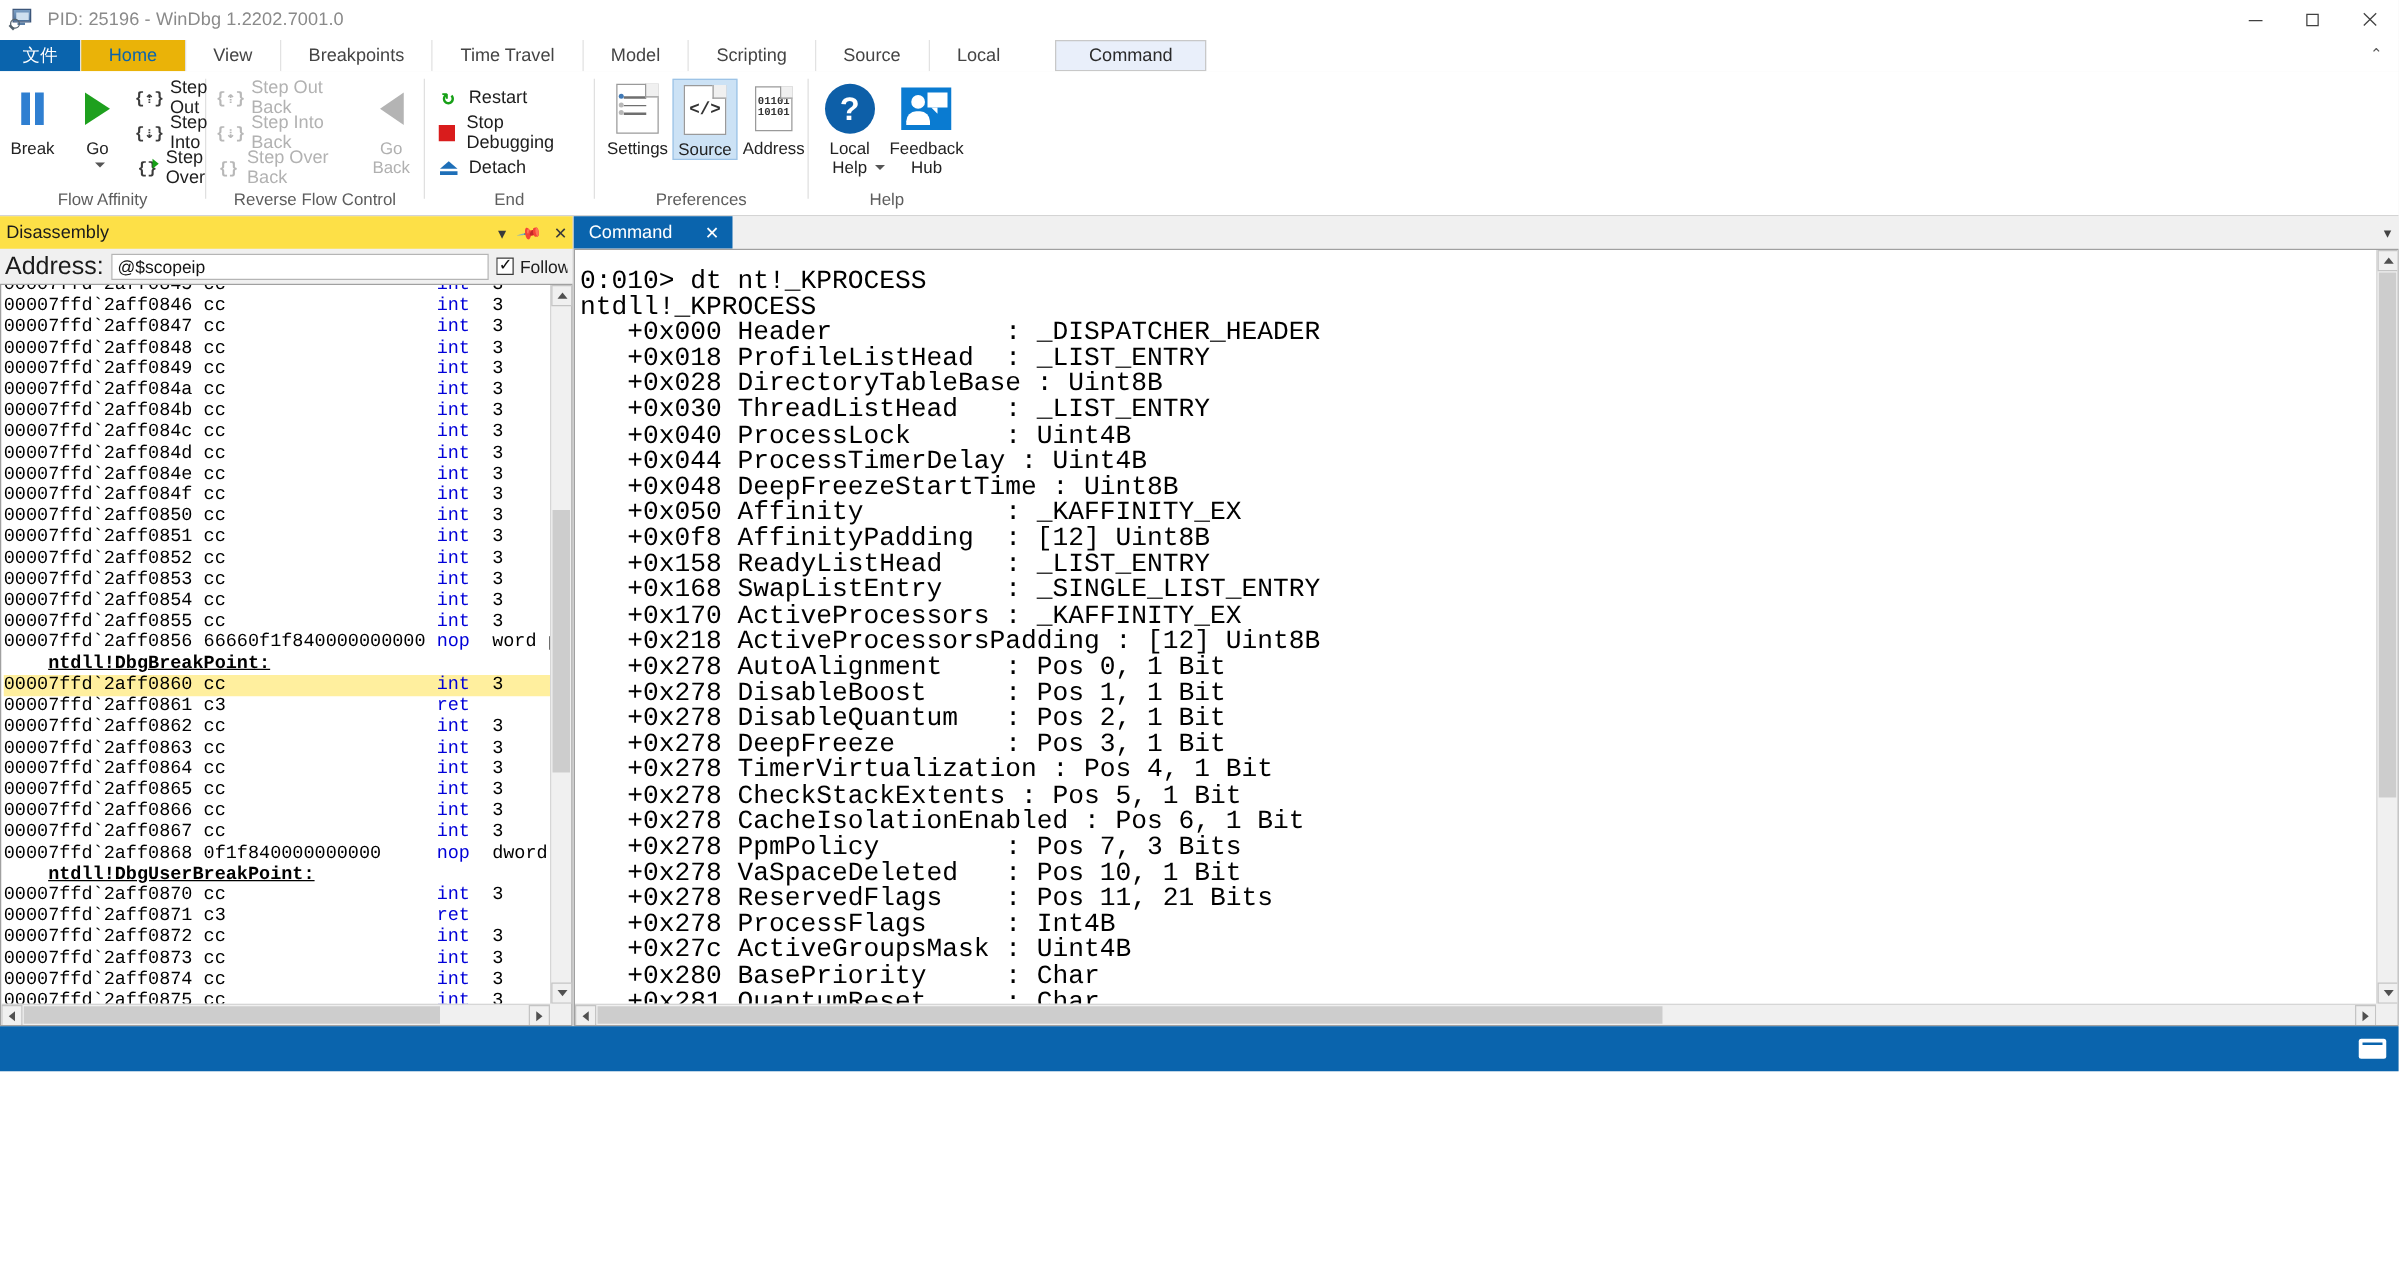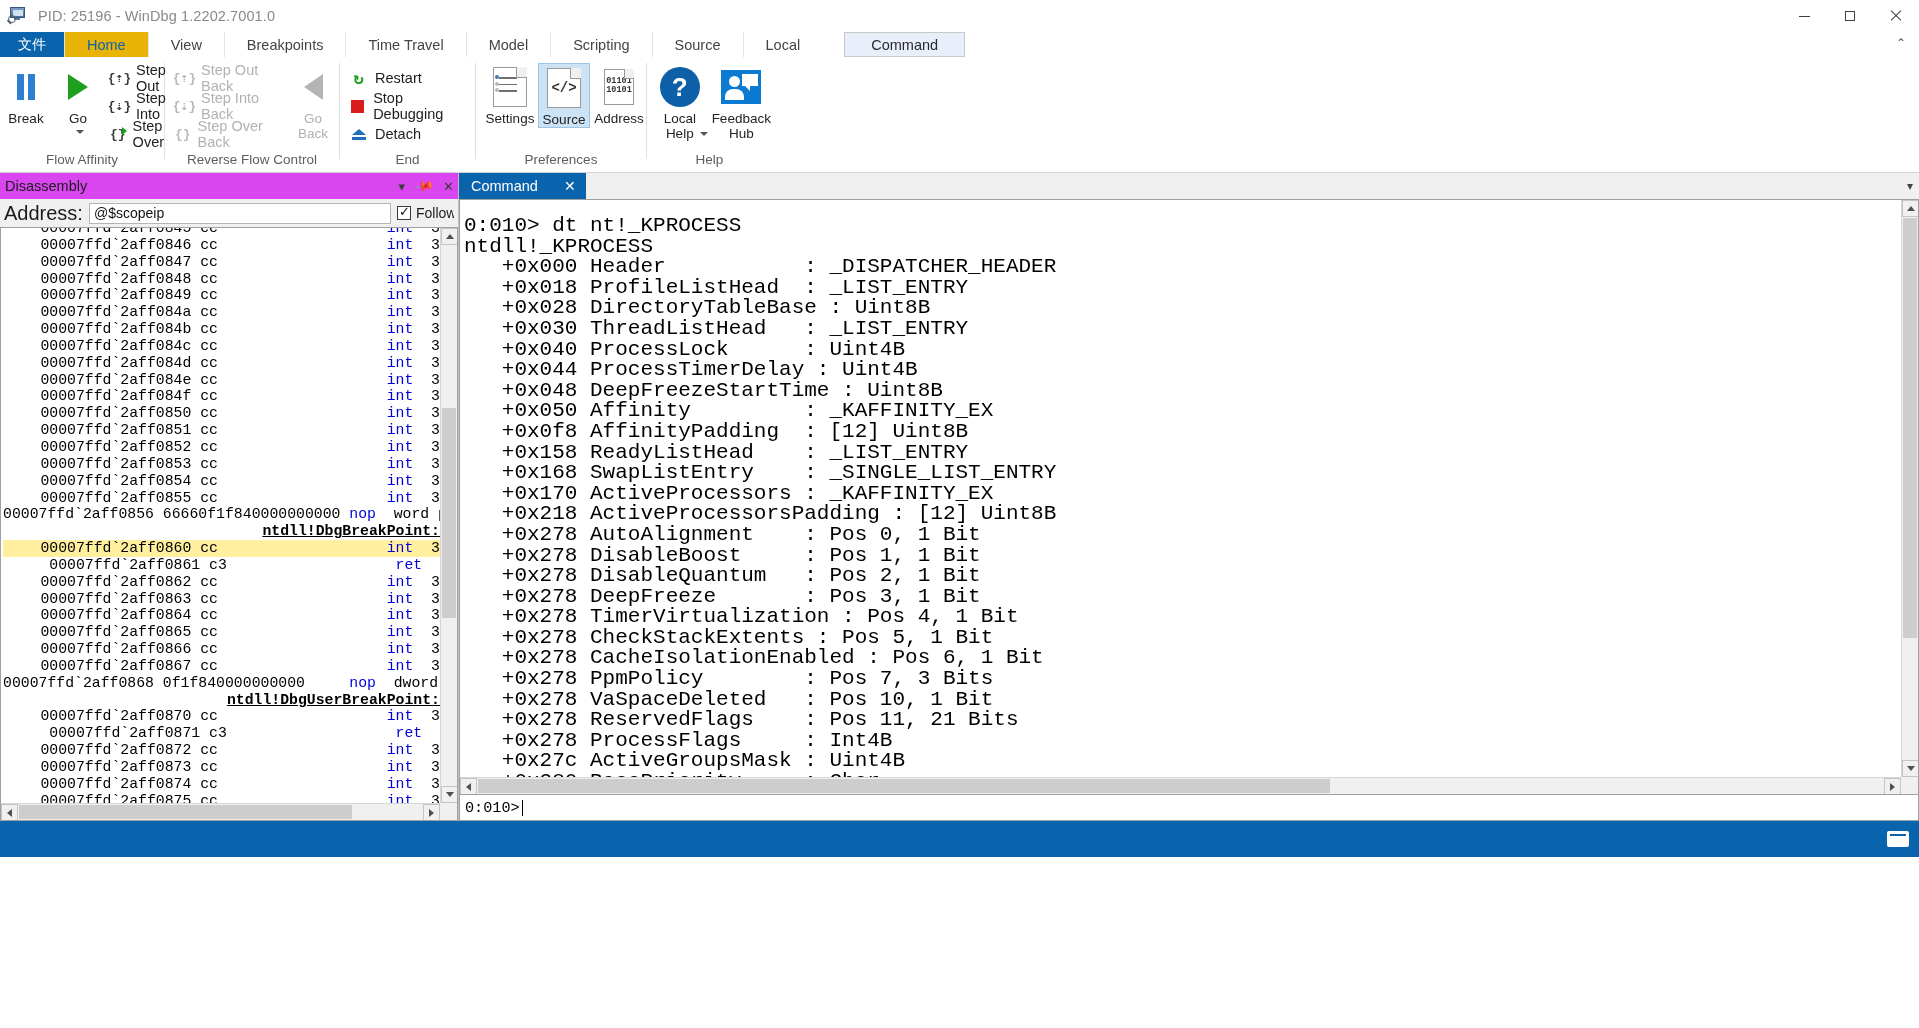--- a/index.html
+++ b/index.html
@@ -152,39 +152,39 @@
                      border-right:0 solid transparent;border-top:5px solid #fff;}
   .caret-dn { width:0;height:0;border-left:4px solid transparent;border-right:4px solid transparent;
               border-top:4px solid #555; display:inline-block; margin-left:4px; vertical-align:middle;}
 
   
   .panels { position:absolute; left:0; top:173px; right:0; bottom:36px; display:flex; }
 
   .dis-panel { width:459px; background:#f0f0f0; display:flex; flex-direction:column;
                border-right:1px solid #c0c0c0; }
   .panel-head { height:26px; display:flex; align-items:center; position:relative;
-                background:#d946ef; }
+                background:#fde047; }
   .panel-head .ttl { font-size:14.5px; color:#1b1b1b; padding-left:5px; }
   .ph-btns { position:absolute; right:4px; top:0; height:26px; display:flex; align-items:center; gap:11px;}
   .ph-btns span { color:#3a3a3a; font-size:13px; line-height:1; }
   .pin-ico{ transform:rotate(35deg); display:inline-block; font-size:14px;}
 
   .addr-row { height:28px; display:flex; align-items:center; gap:6px; padding:0 4px;
               background:#f0f0f0; }
   .addr-row label { font-size:20px; color:#1b1b1b; }
   .addr-input { flex:0 0 302px; height:21px; background:#fff; border:1px solid #b5b5b5;
                 font-size:14px; padding:0 4px; color:#111; font-family:"Liberation Sans", sans-serif;}
   .chk-wrap { display:flex; align-items:center; gap:5px; font-size:14px; color:#1b1b1b;
               white-space:nowrap; overflow:hidden; }
   .chkbox { width:14px;height:14px;border:1px solid #3a3a3a;background:#fff; position:relative; flex:none;}
   .chkbox:after{ content:"✓"; position:absolute; left:1px; top:-3px; font-size:13px; color:#111; }
 
   .dis-body { flex:1; position:relative; background:#fff; border:1px solid #a0a0a0;
               margin:0 0 0 0; overflow:hidden; }
-  .dis-scroll { position:absolute; left:0; top:0; right:17px; bottom:17px; overflow:hidden;text-align:right; }
+  .dis-scroll { position:absolute; left:0; top:0; right:17px; bottom:17px; overflow:hidden; }
   pre.code {
     font-family:"Liberation Mono","DejaVu Sans Mono", monospace;
     font-size:14.8px; line-height:16.85px; color:#000; margin:0; padding:0 0 0 2px;
     white-space:pre;
   }
   .dline { height:16.85px; white-space:pre; }
   .dline.hl { background:#ffef9e; }
   .op { color:#0000d8; }
   .lbl { font-weight:bold; text-decoration:underline; color:#000; }
 
@@ -538,24 +538,20 @@
           <div class="sb-btn h">
               <div class="tri-lt"></div>
             </div>
           <div class="sb-thumb" style="left:18px; top:1px; height:14px; width:852px;"></div>
           <div class="sb-btn h" style="position:absolute;right:0;top:0">
               <div class="tri-rt"></div>
             </div>
         </div>
         <div class="corner-box"></div>
       </div>
-      <div class="cmd-input-row">
-        <span class="cmd-prompt">0:010&gt;</span>
-        <span class="cmd-caret"></span>
-      </div>
     </div>
   </div>
 
   <div class="taskbar">
     <div class="tb-right">
       <div class="tray-ico"></div>
     </div>
   </div>
 </div>
 

